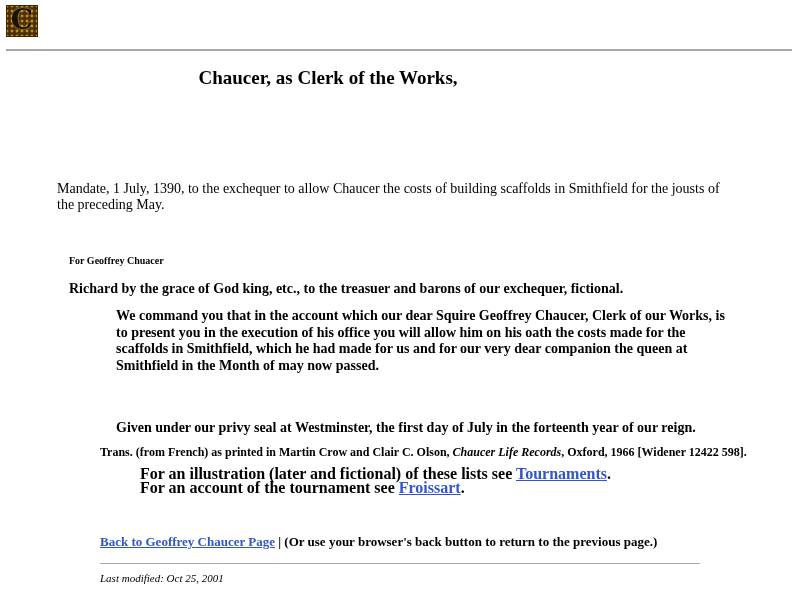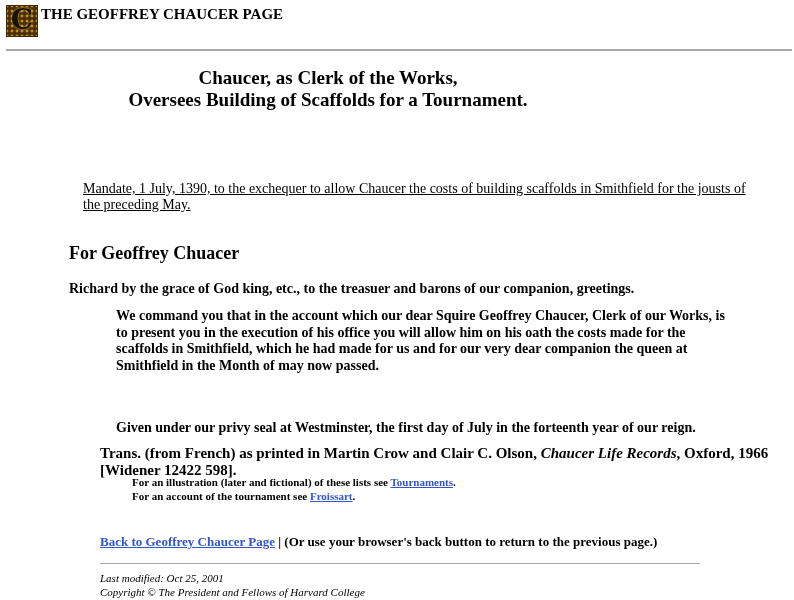--- a/index.html
+++ b/index.html
@@ -23,65 +23,62 @@
       position: absolute; left: 0; top: -3px; width: 100%; text-align: center;
       font-family: "DejaVu Serif", serif; font-weight: bold; font-size: 28px; color: #1a1208;
       text-shadow: 0 0 2px #f5d060;
     }
     .site-title { font-weight: bold; font-size: 15px; margin-left: 3px; margin-top: 1px; letter-spacing: 0; }
     .rule-top { position: absolute; left: 6px; top: 49px; width: 786px; height: 0; border-top: 2px solid #a8a8a8; }
     .page-title {
       position: absolute; left: 0; top: 67px; width: 656px; text-align: center;
       font-weight: bold; font-size: 19px; line-height: 22px;
     }
-    .intro { position: absolute; left: 83px; top: 181px; width: 680px; font-size: 14px; line-height: 16px; text-decoration: underline; }
-    .addressee { position: absolute; left: 69px; top: 243px; font-size: 18px; font-weight: bold; }
+    .intro { position: absolute; left: 57px; top: 181px; width: 680px; font-size: 14px; line-height: 16px; }
+    .addressee { position: absolute; left: 69px; top: 255px; font-size: 10px; font-weight: bold; }
     .salutation { position: absolute; left: 69px; top: 281px; font-size: 14px; font-weight: bold; }
     .body-para {
       position: absolute; left: 116px; width: 610px; font-size: 14px; font-weight: bold; line-height: 16.5px;
     }
     .p1 { top: 308px; }
     .p2 { top: 384px; margin-top: 36px; }
-    .source { position: absolute; left: 100px; top: 445px; font-size: 15px; font-weight: bold; }
+    .source { position: absolute; left: 100px; top: 445px; font-size: 12px; font-weight: bold; }
     .source i { font-weight: bold; }
-    .notes { position: absolute; left: 132px; top: 467px; font-size: 11px; font-weight: bold; line-height: 14px; margin-top: 8px; }
+    .notes { position: absolute; left: 140px; top: 467px; font-size: 16px; font-weight: bold; line-height: 14px; }
     a { color: #3355cc; text-decoration: underline; }
     .back { position: absolute; left: 100px; top: 534px; font-size: 13px; font-weight: bold; }
     .rule-foot { position: absolute; left: 100px; top: 563px; width: 600px; border-top: 1px solid #a8a8a8; }
     .footer { position: absolute; left: 100px; top: 571px; font-size: 11px; font-style: italic; line-height: 14px; }
   </style>
 </head>
 <body>
 
 <div class="masthead">
   <div class="logo">
       <span>C</span>
     </div>
-  <div class="site-title">THE GEOFFREY CHAUCER PAGE</div>
 </div>
 <div class="rule-top"></div>
 
 <div class="page-title">
   <div>Chaucer, as Clerk of the Works,</div>
-  <div>Oversees Building of Scaffolds for a Tournament.</div>
 </div>
 
 <div class="intro">Mandate, 1 July, 1390, to the exchequer to allow Chaucer the costs of building scaffolds in Smithfield for the jousts of the preceding May.</div>
 
 <div class="addressee">For Geoffrey Chuacer</div>
-<div class="salutation">Richard by the grace of God king, etc., to the treasuer and barons of our companion, greetings.</div>
+<div class="salutation">Richard by the grace of God king, etc., to the treasuer and barons of our exchequer, fictional.</div>
 <div class="body-para p1">We command you that in the account which our dear Squire Geoffrey Chaucer, Clerk of our Works, is to present you in the execution of his office you will allow him on his oath the costs made for the scaffolds in Smithfield, which he had made for us and for our very dear companion the queen at Smithfield in the Month of may now passed.</div>
 <div class="body-para p2">Given under our privy seal at Westminster, the first day of July in the forteenth year of our reign.</div>
 
 <div class="source"><span>Trans. (from French) as printed in Martin Crow and Clair C. Olson, </span><i>Chaucer Life Records</i><span>, Oxford, 1966 [Widener 12422 598].</span></div>
 
 <div class="notes">
   <div><span>For an illustration (later and fictional) of these lists see </span><a href="#">Tournaments</a><span>.</span></div>
   <div><span>For an account of the tournament see </span><a href="#">Froissart</a><span>.</span></div>
 </div>
 
 <div class="back"><a href="#">Back to Geoffrey Chaucer Page</a><span> | (Or use your browser's back button to return to the previous page.)</span></div>
 
 <div class="rule-foot"></div>
 <div class="footer">
   <div>Last modified: Oct 25, 2001</div>
-  <div>Copyright © The President and Fellows of Harvard College</div>
 </div>
 
 </body></html>

